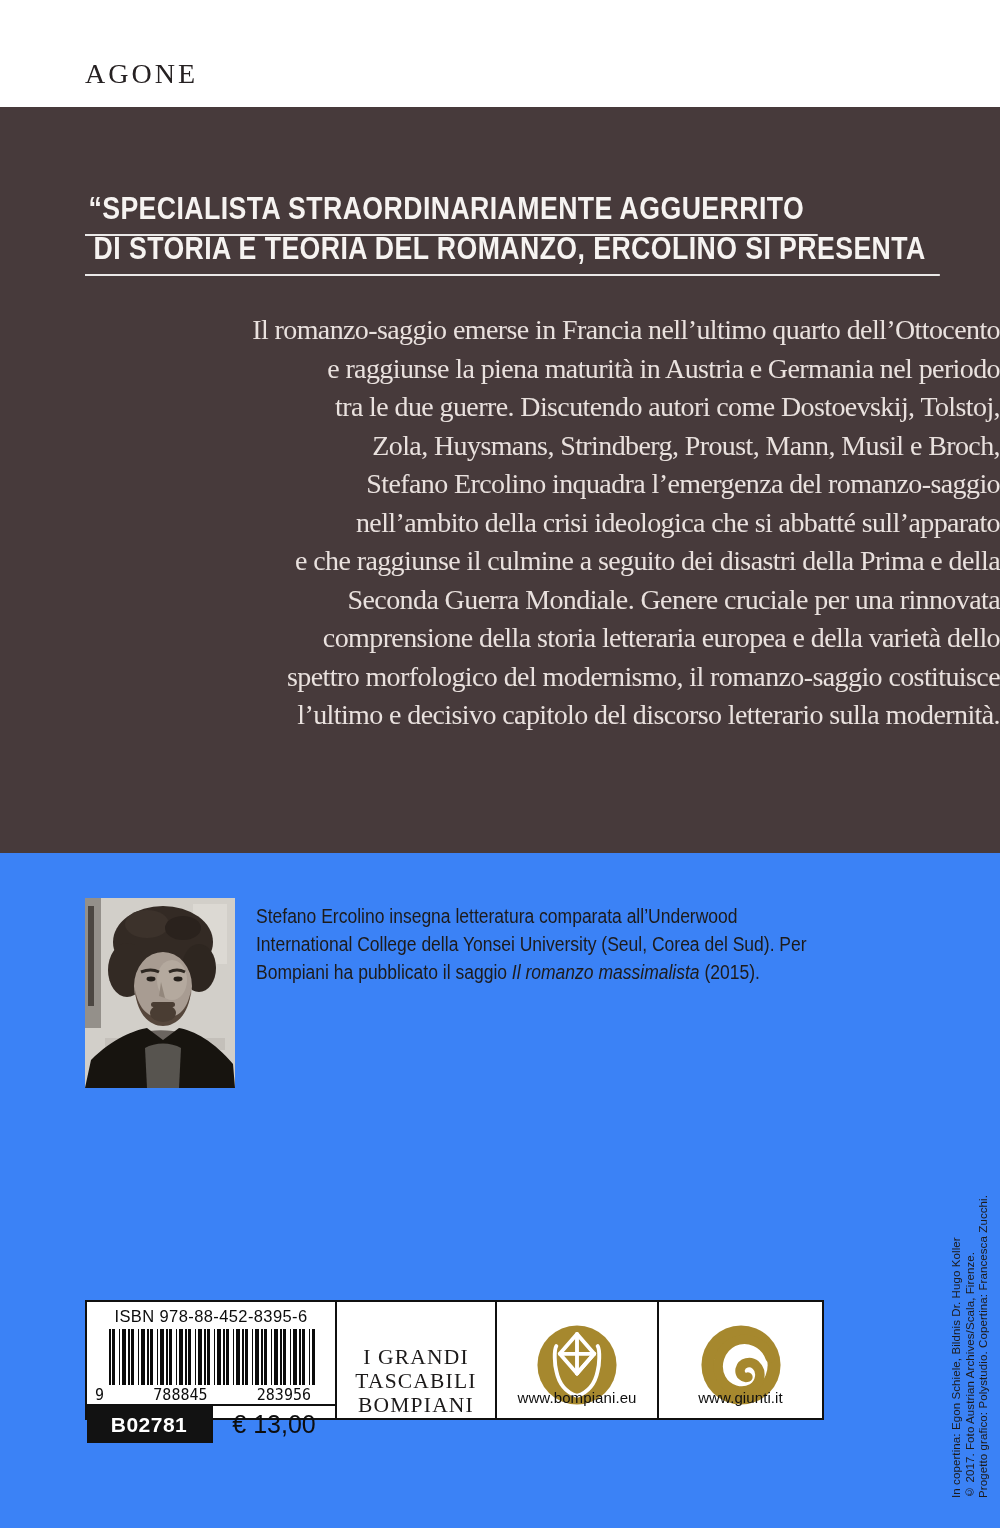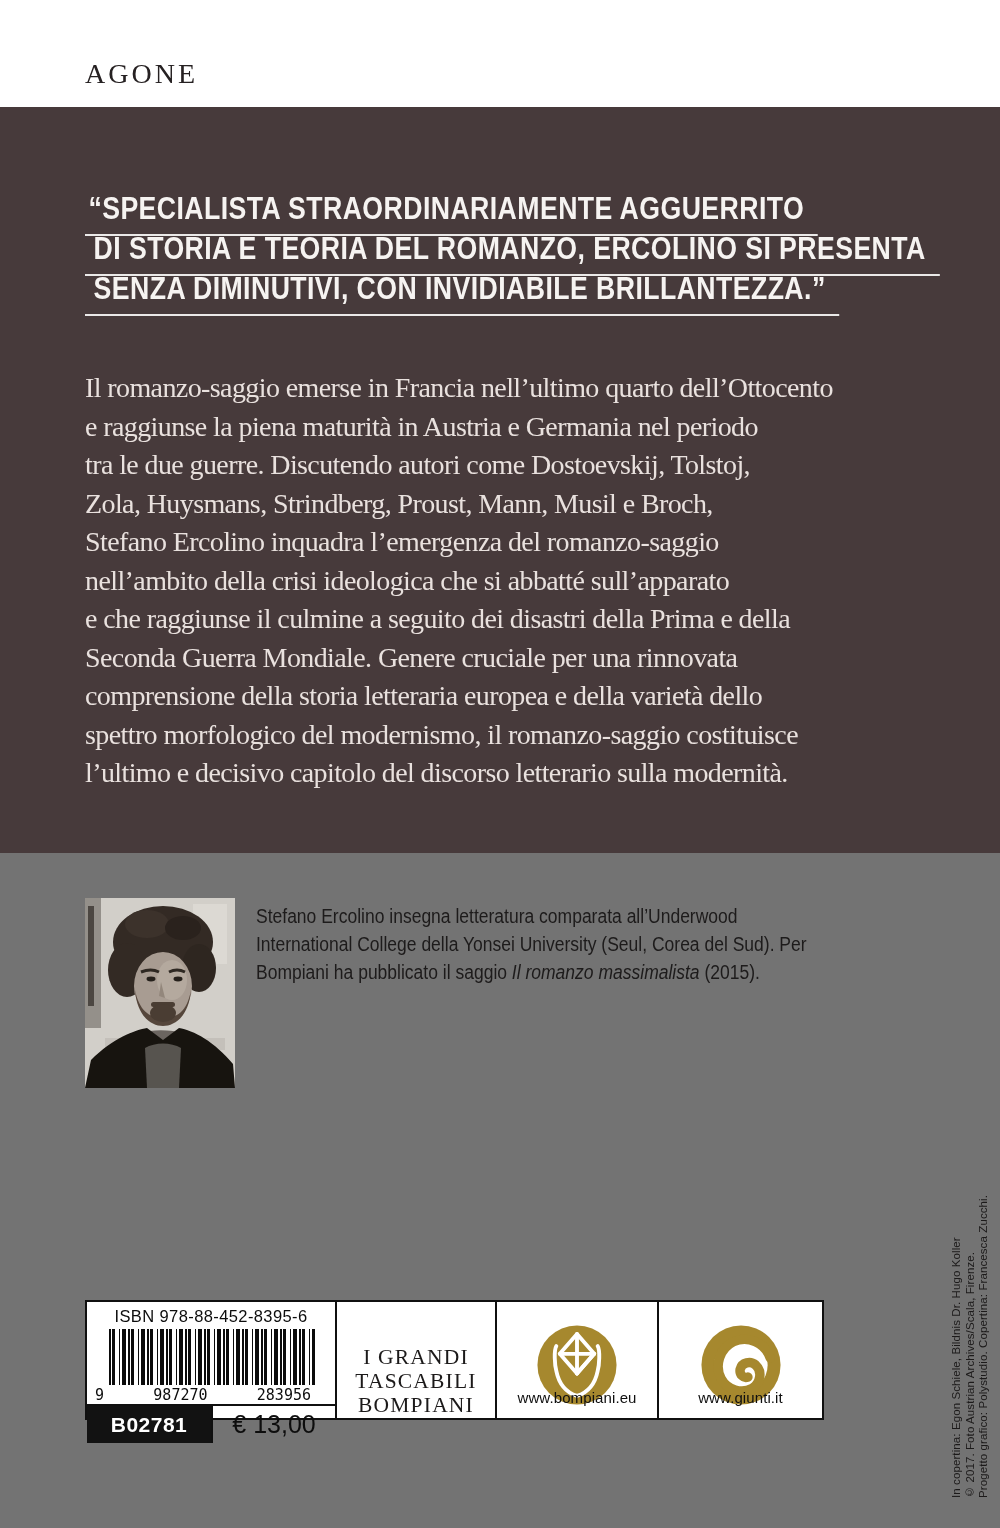--- a/index.html
+++ b/index.html
@@ -8,21 +8,21 @@
     --quote-text:#f6f3f1;
     --body-text:#e9e1de;
     --ink:#151313;
   }
   *{margin:0;padding:0;box-sizing:border-box;}
   html,body{background:#ffffff;}
   body{
     width:1000px;height:1528px;position:relative;overflow:hidden;
     font-family:"Liberation Sans",sans-serif;color:var(--ink);
   }
-  .page{position:absolute;inset:0;background:#737373;}
+  .page{position:absolute;inset:0;background:#3b82f6;}
 
   
   .top-band{position:absolute;left:0;top:0;width:1000px;height:107px;background:#ffffff;}
   .series{
     position:absolute;left:85px;top:58px;
     font-family:"Liberation Serif",serif;font-size:28px;letter-spacing:3px;
     color:#262122;
   }
 
   
@@ -37,21 +37,21 @@
     font-weight:bold;font-size:31px;letter-spacing:.5px;color:var(--quote-text);
     border-bottom:2px solid rgba(250,248,247,.92);
     padding:0 16px 7px 4px;white-space:nowrap;
   }
   .q-indent .q-text{padding-left:10px;}
   .attribution{
     margin-top:22px;
     font-family:"Liberation Serif",serif;font-size:26.5px;color:#f0eae7;
     letter-spacing:.3px;
   }
-  .synopsis{margin-top:58px;}
+  .synopsis{margin-top:40px;text-align:right;}
   .syn-line{
     font-family:"Liberation Serif",serif;font-size:28px;line-height:38.5px;
     letter-spacing:-.6px;color:var(--body-text);white-space:nowrap;
   }
 
   
   .bio-photo{
     position:absolute;left:85px;top:898px;width:150px;height:190px;
     overflow:hidden;background:#cfccc6;
   }
@@ -129,21 +129,20 @@
 <div class="page">
 
   <header class="top-band">
     <div class="series">AGONE</div>
   </header>
 
   <section class="cover-main">
     <div class="quote">
       <div class="q-line"><span class="q-text">“SPECIALISTA STRAORDINARIAMENTE AGGUERRITO</span></div>
       <div class="q-line q-indent"><span class="q-text">DI STORIA E TEORIA DEL ROMANZO, ERCOLINO SI PRESENTA</span></div>
-      <div class="q-line q-indent"><span class="q-text">SENZA DIMINUTIVI, CON INVIDIABILE BRILLANTEZZA.”</span></div>
     </div>
     <div class="synopsis">
       <div class="syn-line">Il romanzo-saggio emerse in Francia nell’ultimo quarto dell’Ottocento</div>
       <div class="syn-line">e raggiunse la piena maturità in Austria e Germania nel periodo</div>
       <div class="syn-line">tra le due guerre. Discutendo autori come Dostoevskij, Tolstoj,</div>
       <div class="syn-line">Zola, Huysmans, Strindberg, Proust, Mann, Musil e Broch,</div>
       <div class="syn-line">Stefano Ercolino inquadra l’emergenza del romanzo-saggio</div>
       <div class="syn-line">nell’ambito della crisi ideologica che si abbatté sull’apparato</div>
       <div class="syn-line">e che raggiunse il culmine a seguito dei disastri della Prima e della</div>
       <div class="syn-line">Seconda Guerra Mondiale. Genere cruciale per una rinnovata</div>
@@ -190,21 +189,21 @@
   </aside>
 
   <footer class="footer-strip">
 
     <div class="cell cell-isbn">
       <div class="isbn-area">
         <div class="isbn-label">ISBN 978-88-452-8395-6</div>
         <div class="barcode"></div>
         <div class="barcode-digits">
           <span>9</span>
-          <span>987270</span>
+          <span>788845</span>
           <span>283956</span>
         </div>
       </div>
       <div class="price-row">
         <div class="code-box">B02781</div>
         <div class="price-box">€ 13,00</div>
       </div>
     </div>
 
     <div class="cell cell-imprint">

